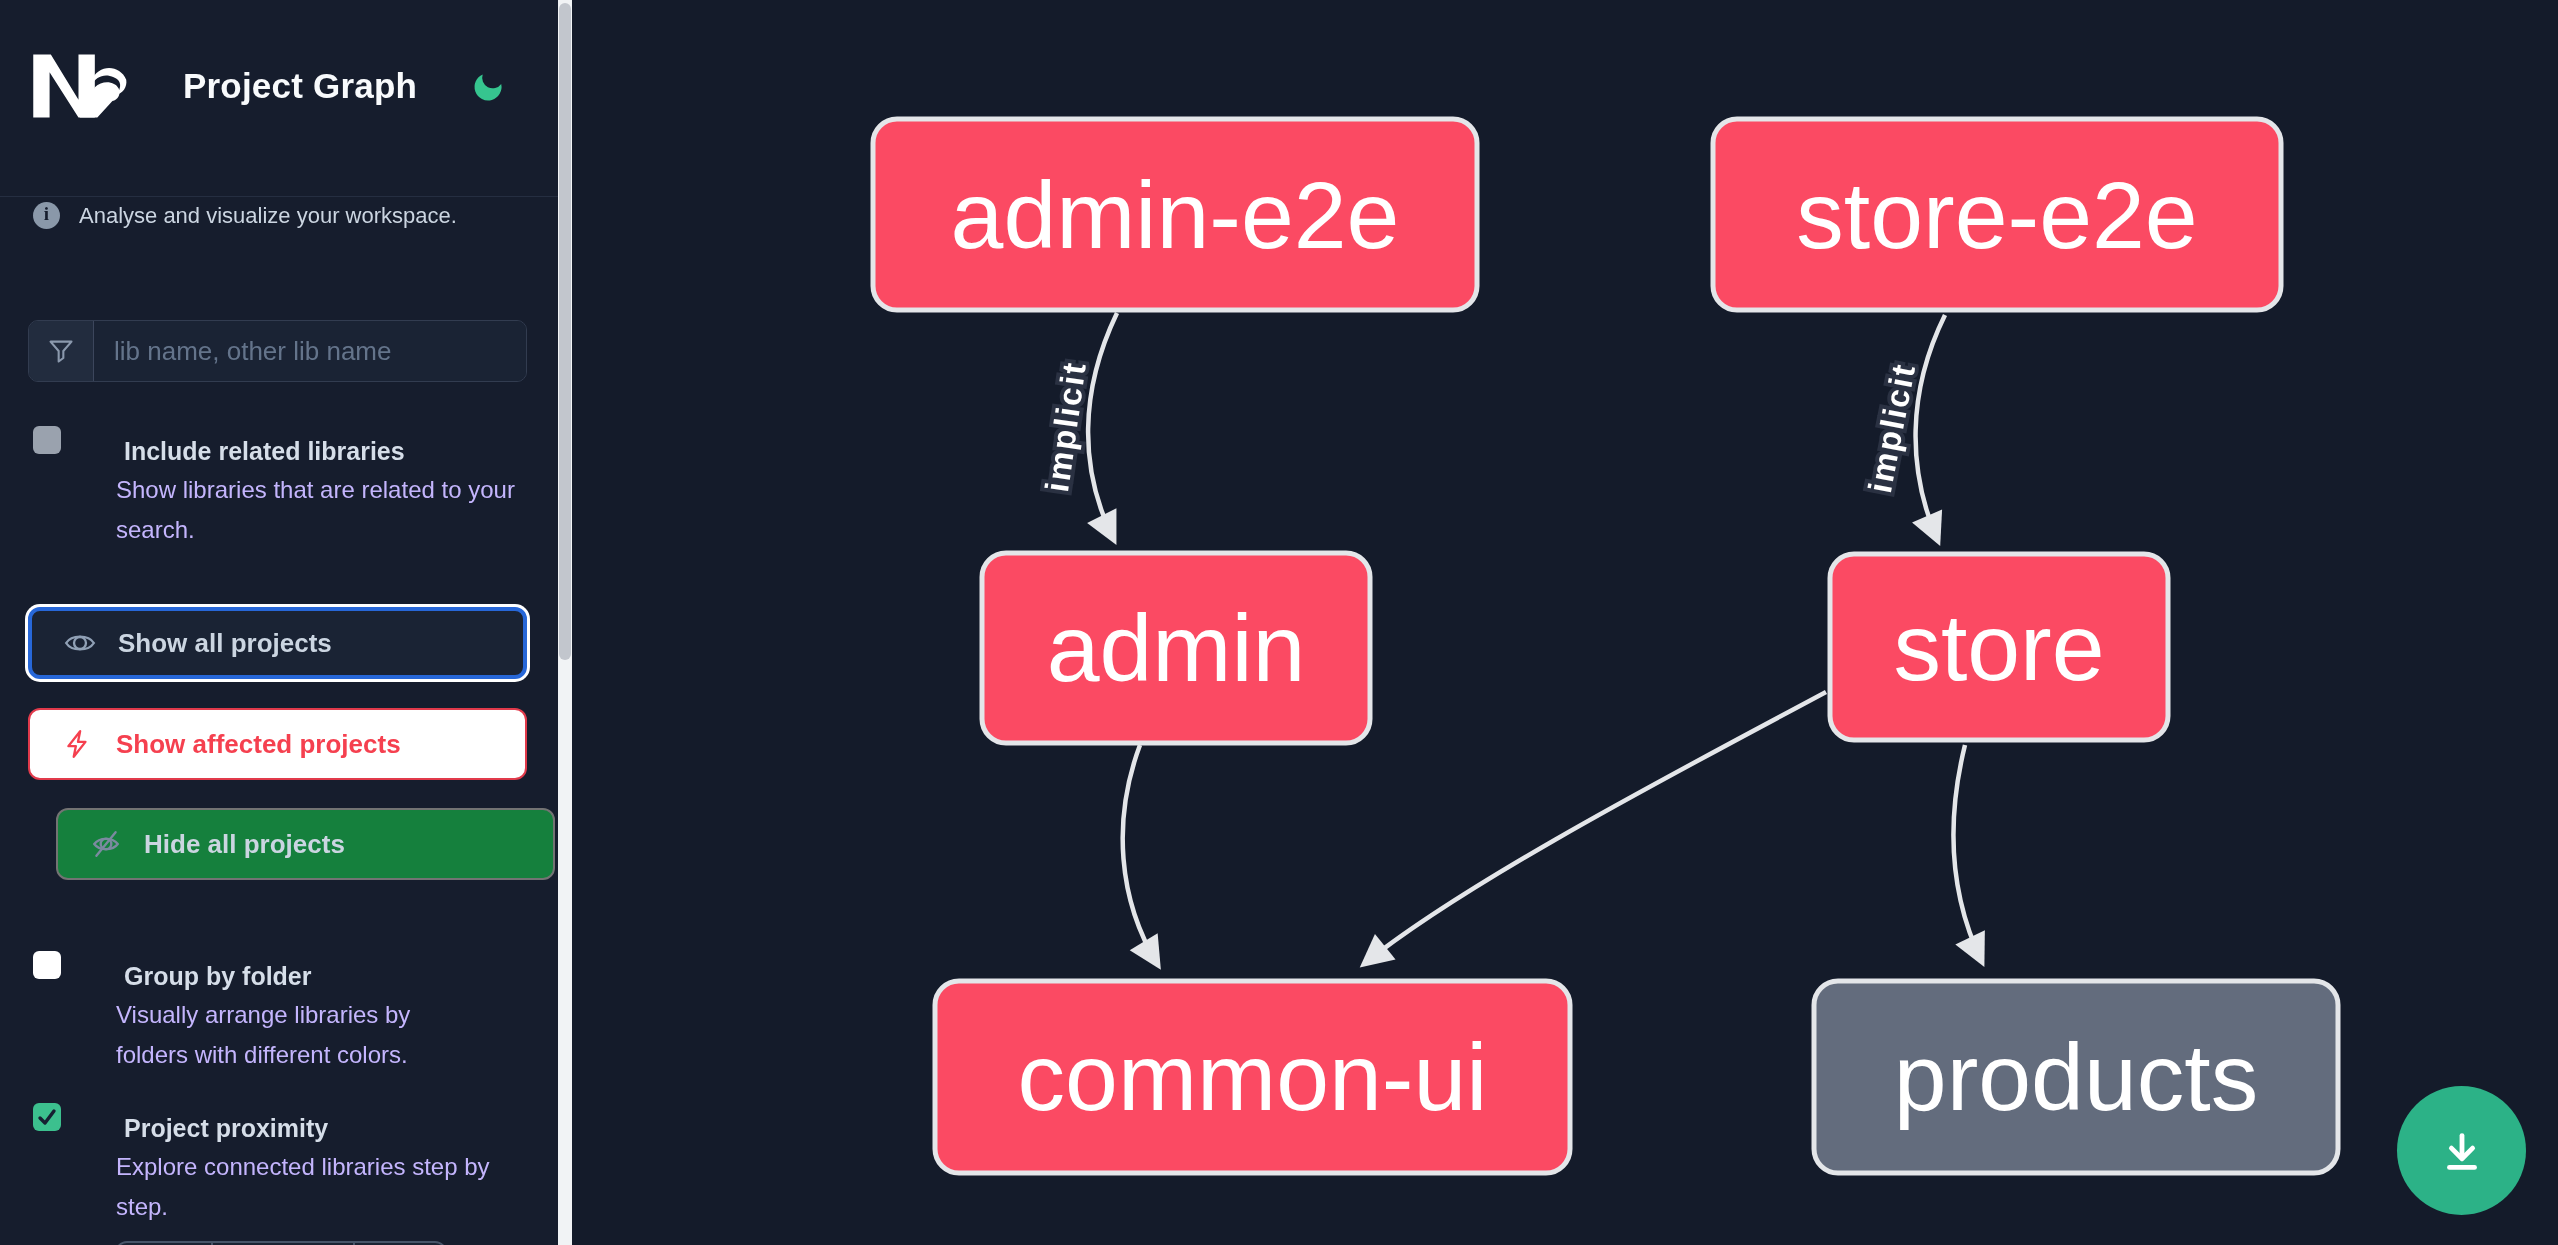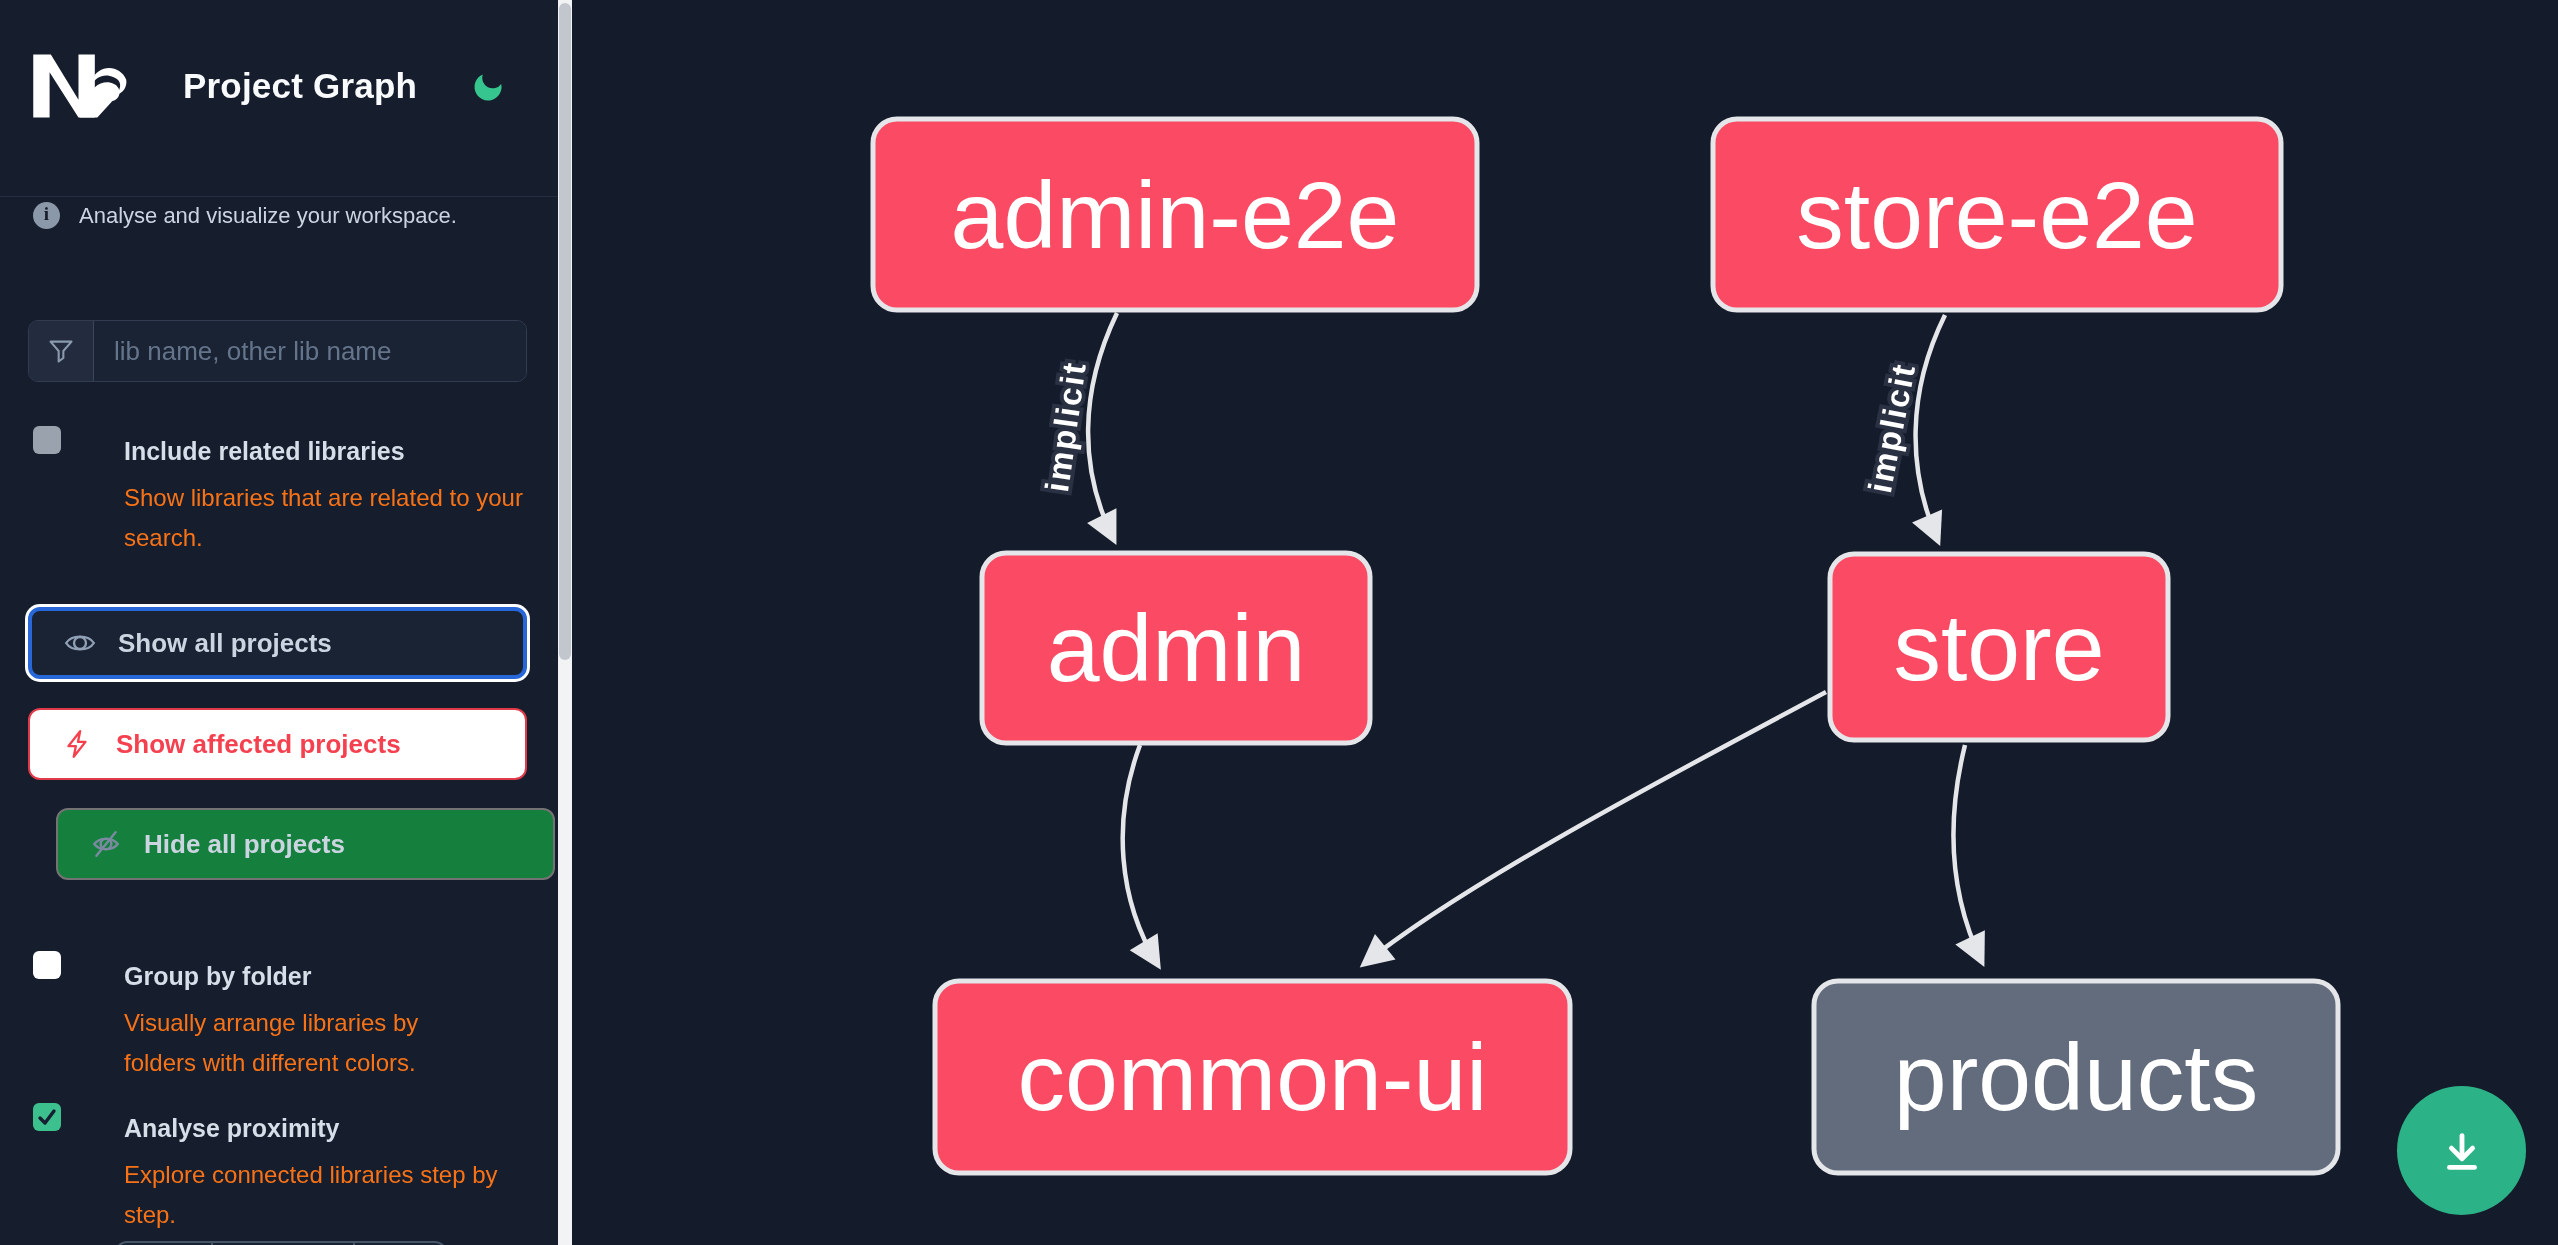--- a/index.html
+++ b/index.html
@@ -26,21 +26,21 @@
              display:flex;align-items:center;justify-content:center;}
   .filter input{flex:1;background:#1a2334;border:none;outline:none;color:#e2e8f0;
              font-size:26px;padding:0 20px;font-family:"Liberation Sans",sans-serif;}
   .filter input::placeholder{color:#64748b;}
 
   .cb{position:absolute;left:33px;width:28px;height:28px;border-radius:6px;}
   .cb-gray{background:#9aa2ae;}
   .cb-white{background:#ffffff;}
   .cb-green{background:#3cc08e;display:flex;align-items:center;justify-content:center;}
   .opt-label{position:absolute;left:108px;margin:16px;font-size:25px;font-weight:700;color:#d6dee9;white-space:nowrap;}
-  .opt-desc{position:absolute;left:108px;margin:16px;font-size:24px;line-height:40px;color:#f97316;}
+  .opt-desc{position:absolute;left:108px;margin:8px;font-size:24px;line-height:40px;color:#c4b5fd;}
 
   .action{position:absolute;left:28px;width:499px;height:72px;border-radius:12px;
           display:flex;align-items:center;gap:22px;padding:0 0 0 32px;box-sizing:border-box;
           font-family:"Liberation Sans",sans-serif;font-size:26px;font-weight:700;cursor:pointer;}
   .action svg{flex:0 0 auto;}
   .act-all{top:607px;background:#1a2334;border:4px solid #2767d8;box-shadow:0 0 0 3px #ffffff;color:#cbd5e1;}
   .act-affected{top:708px;background:#ffffff;border:2px solid #e13a4b;color:#f5404f;}
   .act-hide{top:808px;background:#15803d;border:2px solid #737373;color:#cbd5e1;margin-left:28px;}
 
   .stepper{position:absolute;left:115px;top:1241px;width:328px;height:34px;background:#1a2333;
@@ -124,21 +124,21 @@
 
     <span class="cb cb-white" style="top:951px"></span>
     <p class="opt-label" style="top:946px">Group by folder</p>
     <p class="opt-desc" style="top:987px;width:360px">Visually arrange libraries by folders with different colors.</p>
 
     <span class="cb cb-green" style="top:1103px">
       <svg width="20" height="20" viewBox="0 0 20 20" fill="none" stroke="#172032" stroke-width="3.4" stroke-linecap="round" stroke-linejoin="round">
         <path d="M3 11 l5 5 L17 4"></path>
       </svg>
     </span>
-    <p class="opt-label" style="top:1098px">Analyse proximity</p>
+    <p class="opt-label" style="top:1098px">Project proximity</p>
     <p class="opt-desc" style="top:1139px;width:390px">Explore connected libraries step by step.</p>
 
     <div class="stepper">
       <span class="cell c1"></span>
       <span class="cell c2"></span>
       <span class="cell c3"></span>
     </div>
   </aside>
 
   <div class="scrolltrack">

